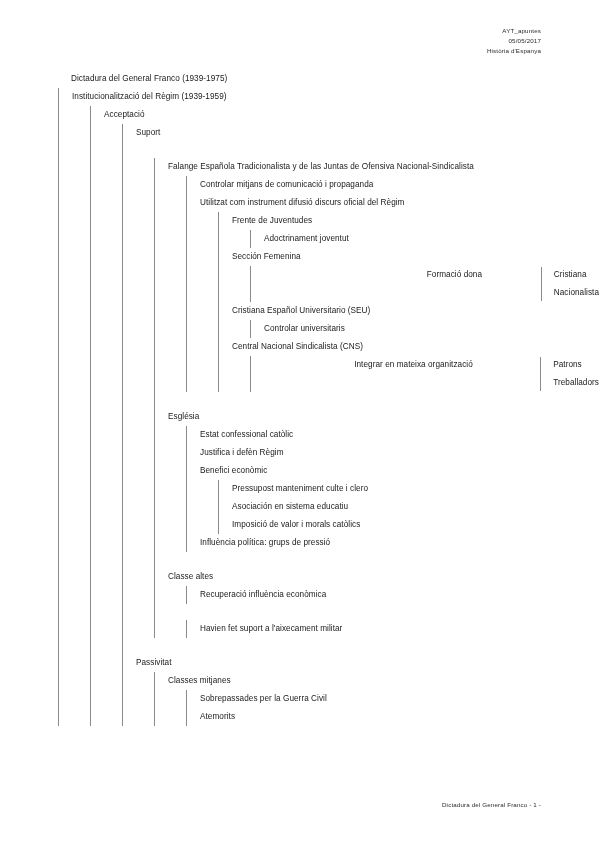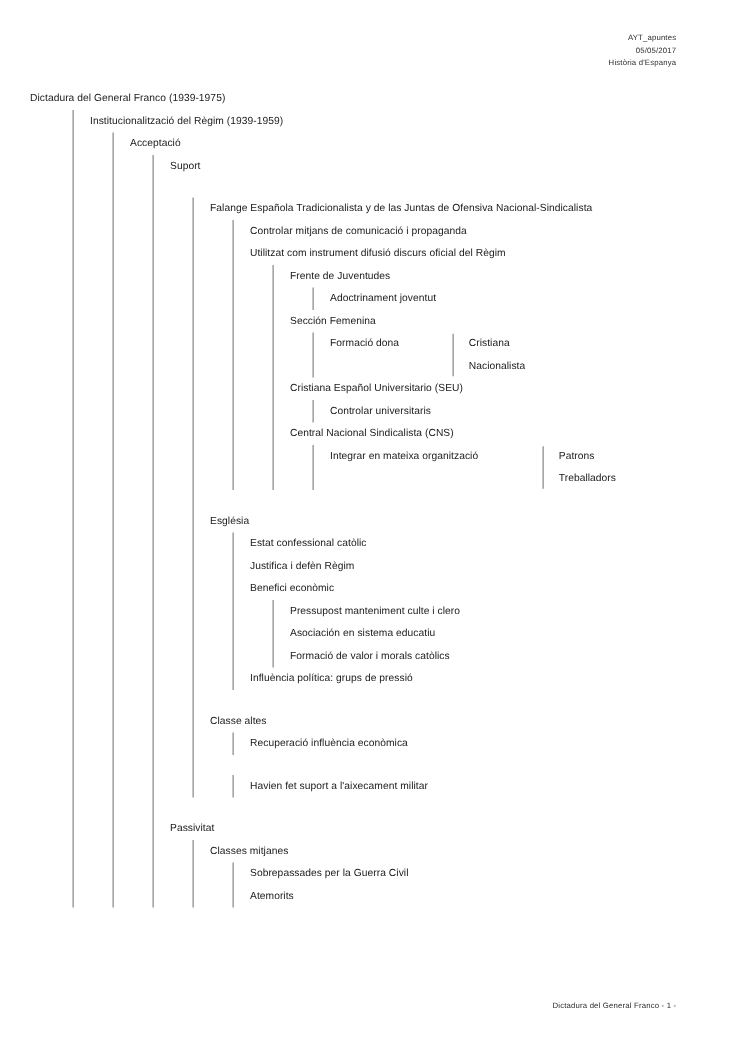--- a/index.html
+++ b/index.html
@@ -67,43 +67,44 @@
 
   .label {
     font-size: 8.2px;
     line-height: 18px;
     white-space: nowrap;
     color: #1a1a1a;
     letter-spacing: 0.05px;
   }
   
   .root > .label {
-    padding-left: 24px;
+    padding-left: 71px;
   }
   .root > .children {
     margin-left: 58px;
   }
 
   
   .gap-before {
     margin-top: 16px;
   }
 
   
   .split {
     display: flex;
     align-items: flex-start;
+    justify-content: flex-end;
   }
   .split-left {
     flex: 0 0 auto;
   }
   .split-right {
     position: relative;
     padding-left: 13px;
-    margin-left: 4px;
+    margin-left: 20px;
   }
   .split-right::before {
     content: "";
     position: absolute;
     left: 0;
     top: 1px;
     bottom: 1px;
     width: 1px;
     background: #8a8a8a;
   }
@@ -205,21 +206,21 @@
                     <div class="label">Església</div>
                     <div class="children">
                       <div class="label">Estat confessional catòlic</div>
                       <div class="label">Justifica i defèn Règim</div>
 
                       <div class="node">
                         <div class="label">Benefici econòmic</div>
                         <div class="children">
                           <div class="label">Pressupost manteniment culte i clero</div>
                           <div class="label">Asociación en sistema educatiu</div>
-                          <div class="label">Formació de valor i morals catòlics</div>
+                          <div class="label">Imposició de valor i morals catòlics</div>
                         </div>
                       </div>
 
                       <div class="node">
                         <div class="label">Influència política: grups de pressió</div>
                       </div>
                     </div>
                   </div>
 
                   <div class="node gap-before">

